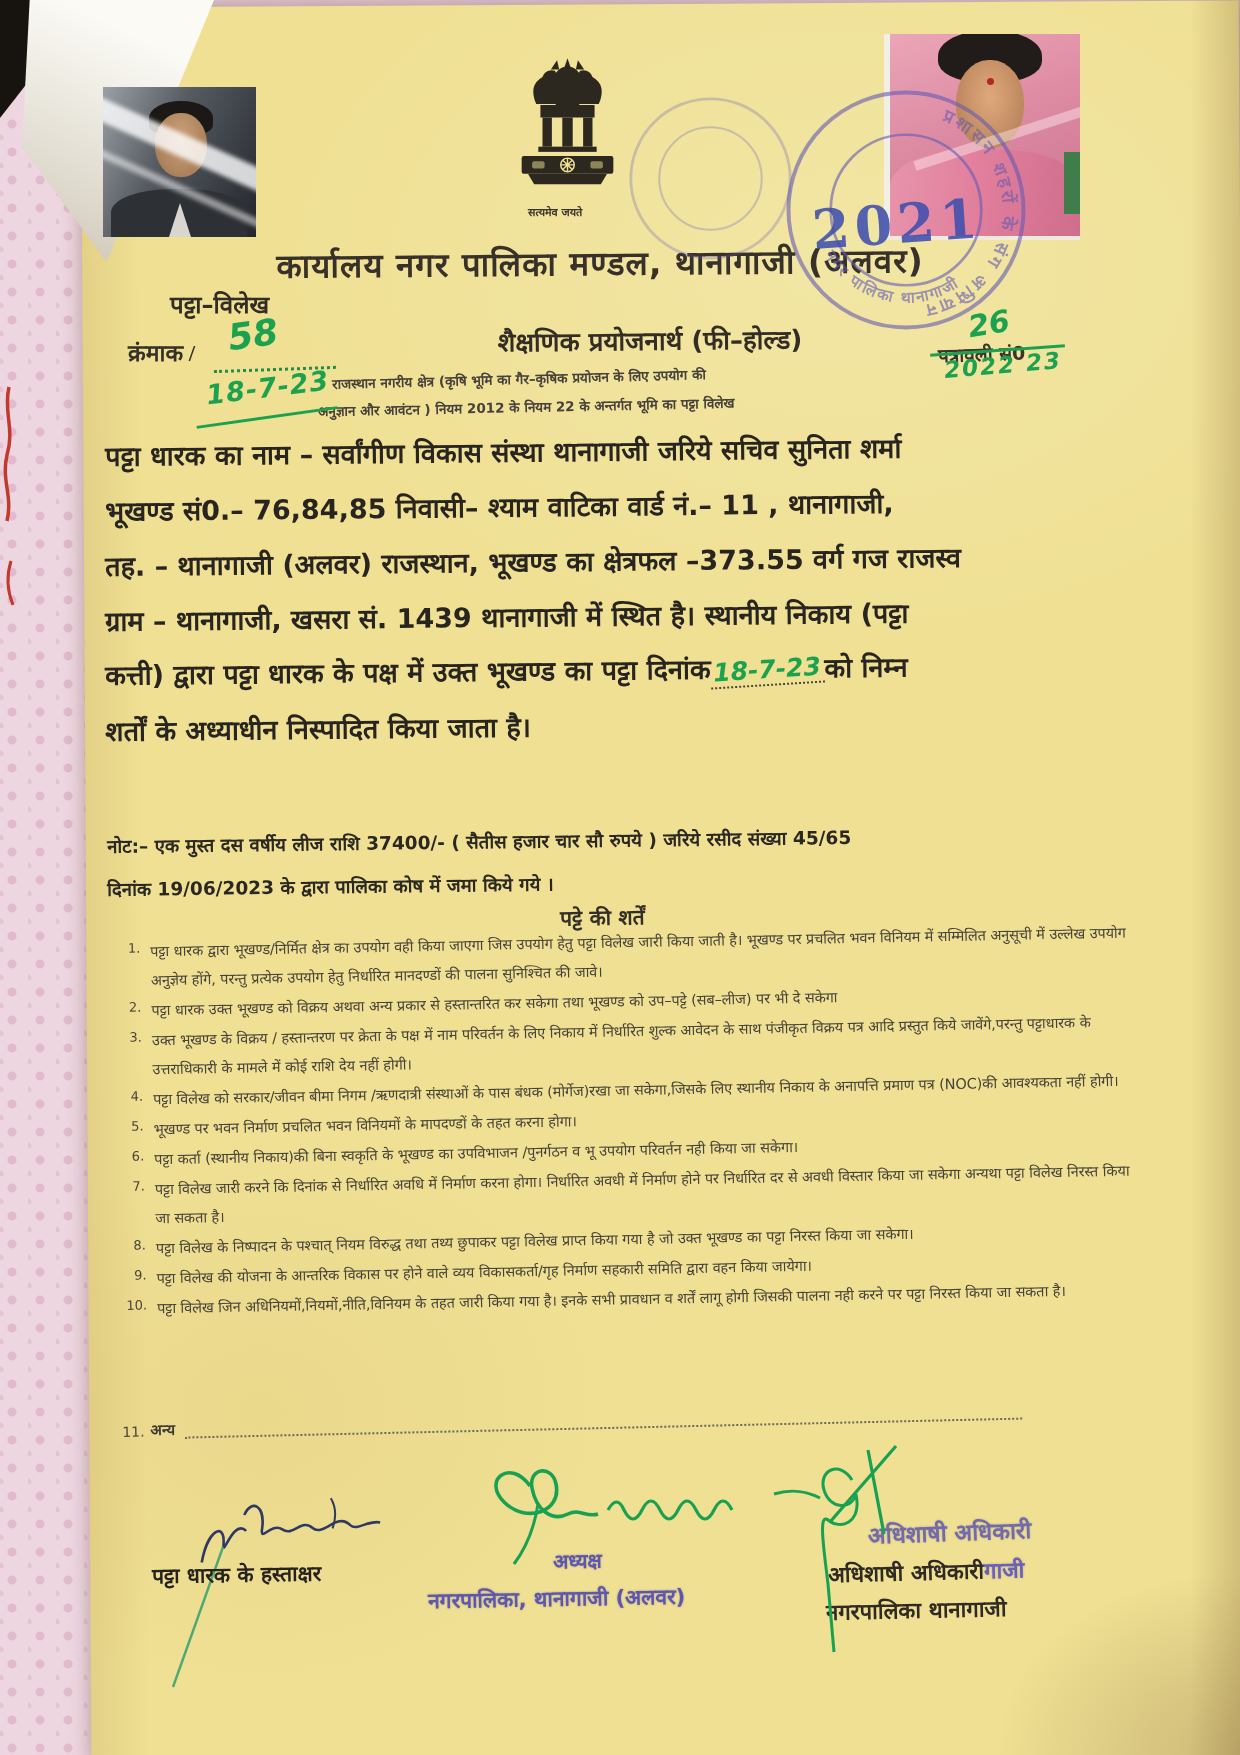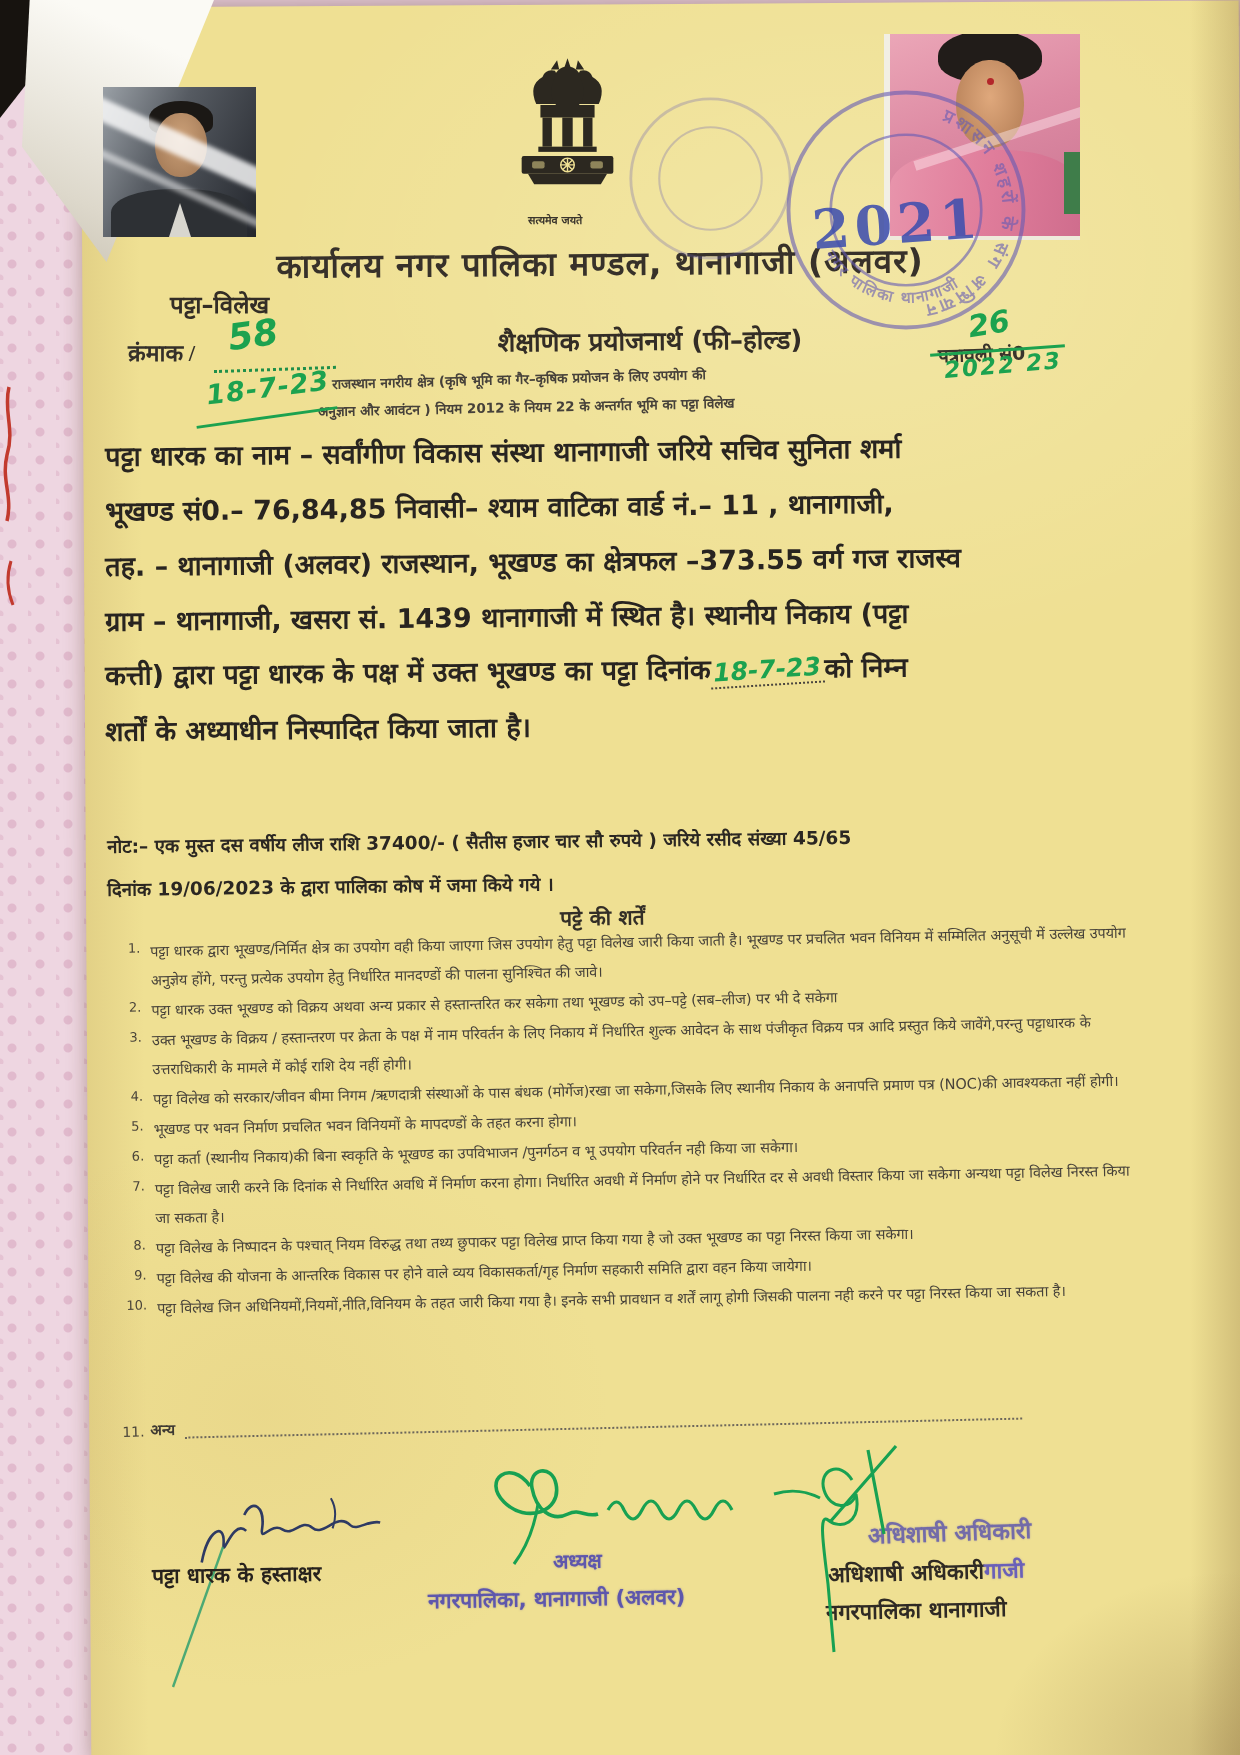--- a/index.html
+++ b/index.html
@@ -140,21 +140,21 @@
       <rect x="16" y="95" width="88" height="17" rx="2"></rect>
       <path d="M22 112 h76 l-6 10 h-64 z"></path>
     </g>
     <g stroke="#efe093" stroke-width="1.4" fill="none">
       <circle cx="60" cy="103.5" r="6.5"></circle>
       <path d="M60 97 v13 M53.5 103.5 h13 M55.5 99 l9 9 M64.5 99 l-9 9"></path>
     </g>
     <rect x="26" y="100" width="12" height="7" fill="#efe093" opacity=".5" rx="2"></rect>
     <rect x="82" y="100" width="12" height="7" fill="#efe093" opacity=".5" rx="2"></rect>
   </svg>
-  <div class="t motto" style="left:528px;top:212px;">सत्यमेव जयते</div>
+  <div class="t motto" style="left:528px;top:204px;">सत्यमेव जयते</div>
 
   <div class="t office-title" style="left:150px;top:240px;">कार्यालय नगर पालिका मण्डल, थानागाजी (अलवर)</div>
   <div class="t deed-title" style="left:170px;top:287px;">पट्टा–विलेख</div>
   <div class="t purpose" style="left:300px;top:322px;">शैक्षणिक प्रयोजनार्थ (फी–होल्ड)</div>
   <div class="t file-label" style="left:938px;top:341px;">पत्रावली सं0</div>
   <div class="t green" style="left:968px;top:306px;font-size:30px;transform:rotate(-9deg);">26</div>
   <div class="z" style="left:930px;top:349px;width:135px;height:3px;background:#1ca24f;transform:rotate(-4deg);z-index:7;"></div>
   <div class="t green" style="left:944px;top:352px;font-size:23px;letter-spacing:2px;transform:rotate(-5deg);">2022 23</div>
 
   <div class="t serial-label" style="left:128px;top:336px;">क्रंमाक /</div>

